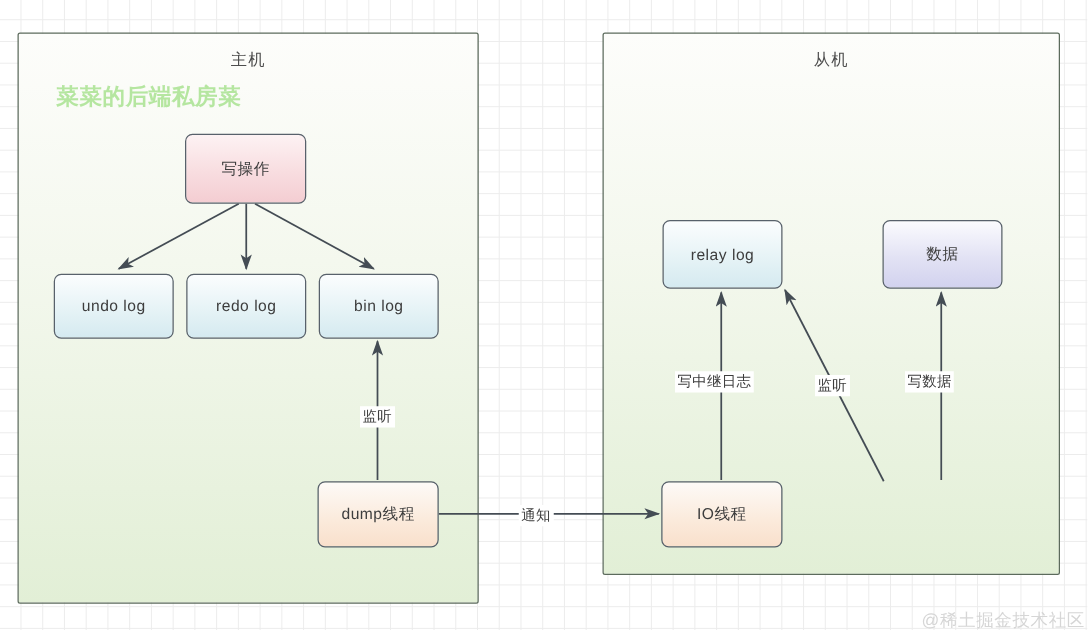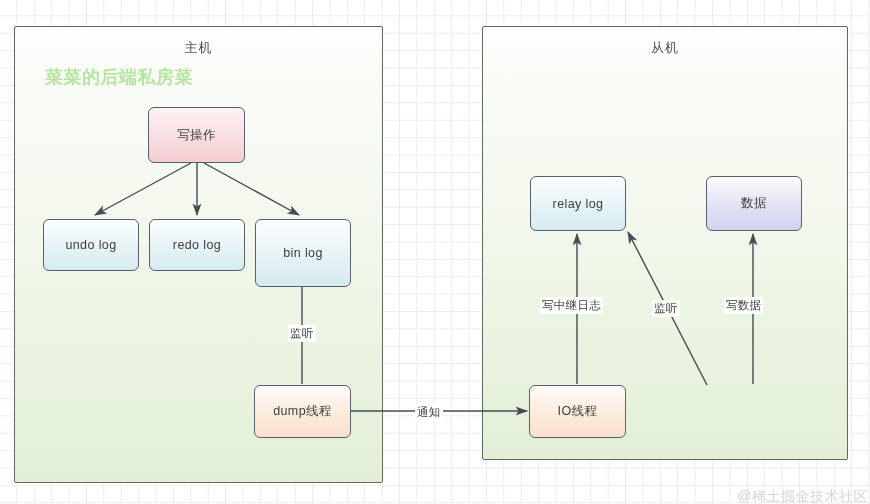--- a/index.html
+++ b/index.html
@@ -140,21 +140,21 @@
   </div>
 
   <div class="node blue" style="left:43px; top:219px; width:96px; height:52px;">
     <span>undo log</span>
   </div>
 
   <div class="node blue" style="left:149px; top:219px; width:96px; height:52px;">
     <span>redo log</span>
   </div>
 
-  <div class="node blue" style="left:255px; top:219px; width:96px; height:68px;">
+  <div class="node blue" style="left:255px; top:219px; width:96px; height:52px;">
     <span>bin log</span>
   </div>
 
   <div class="node peach" style="left:254px; top:385px; width:97px; height:53px;justify-content:center;">
     <span>dump线程</span>
   </div>
 
   <div class="node blue" style="left:530px; top:176px; width:96px; height:55px;">
     <span>relay log</span>
   </div>

